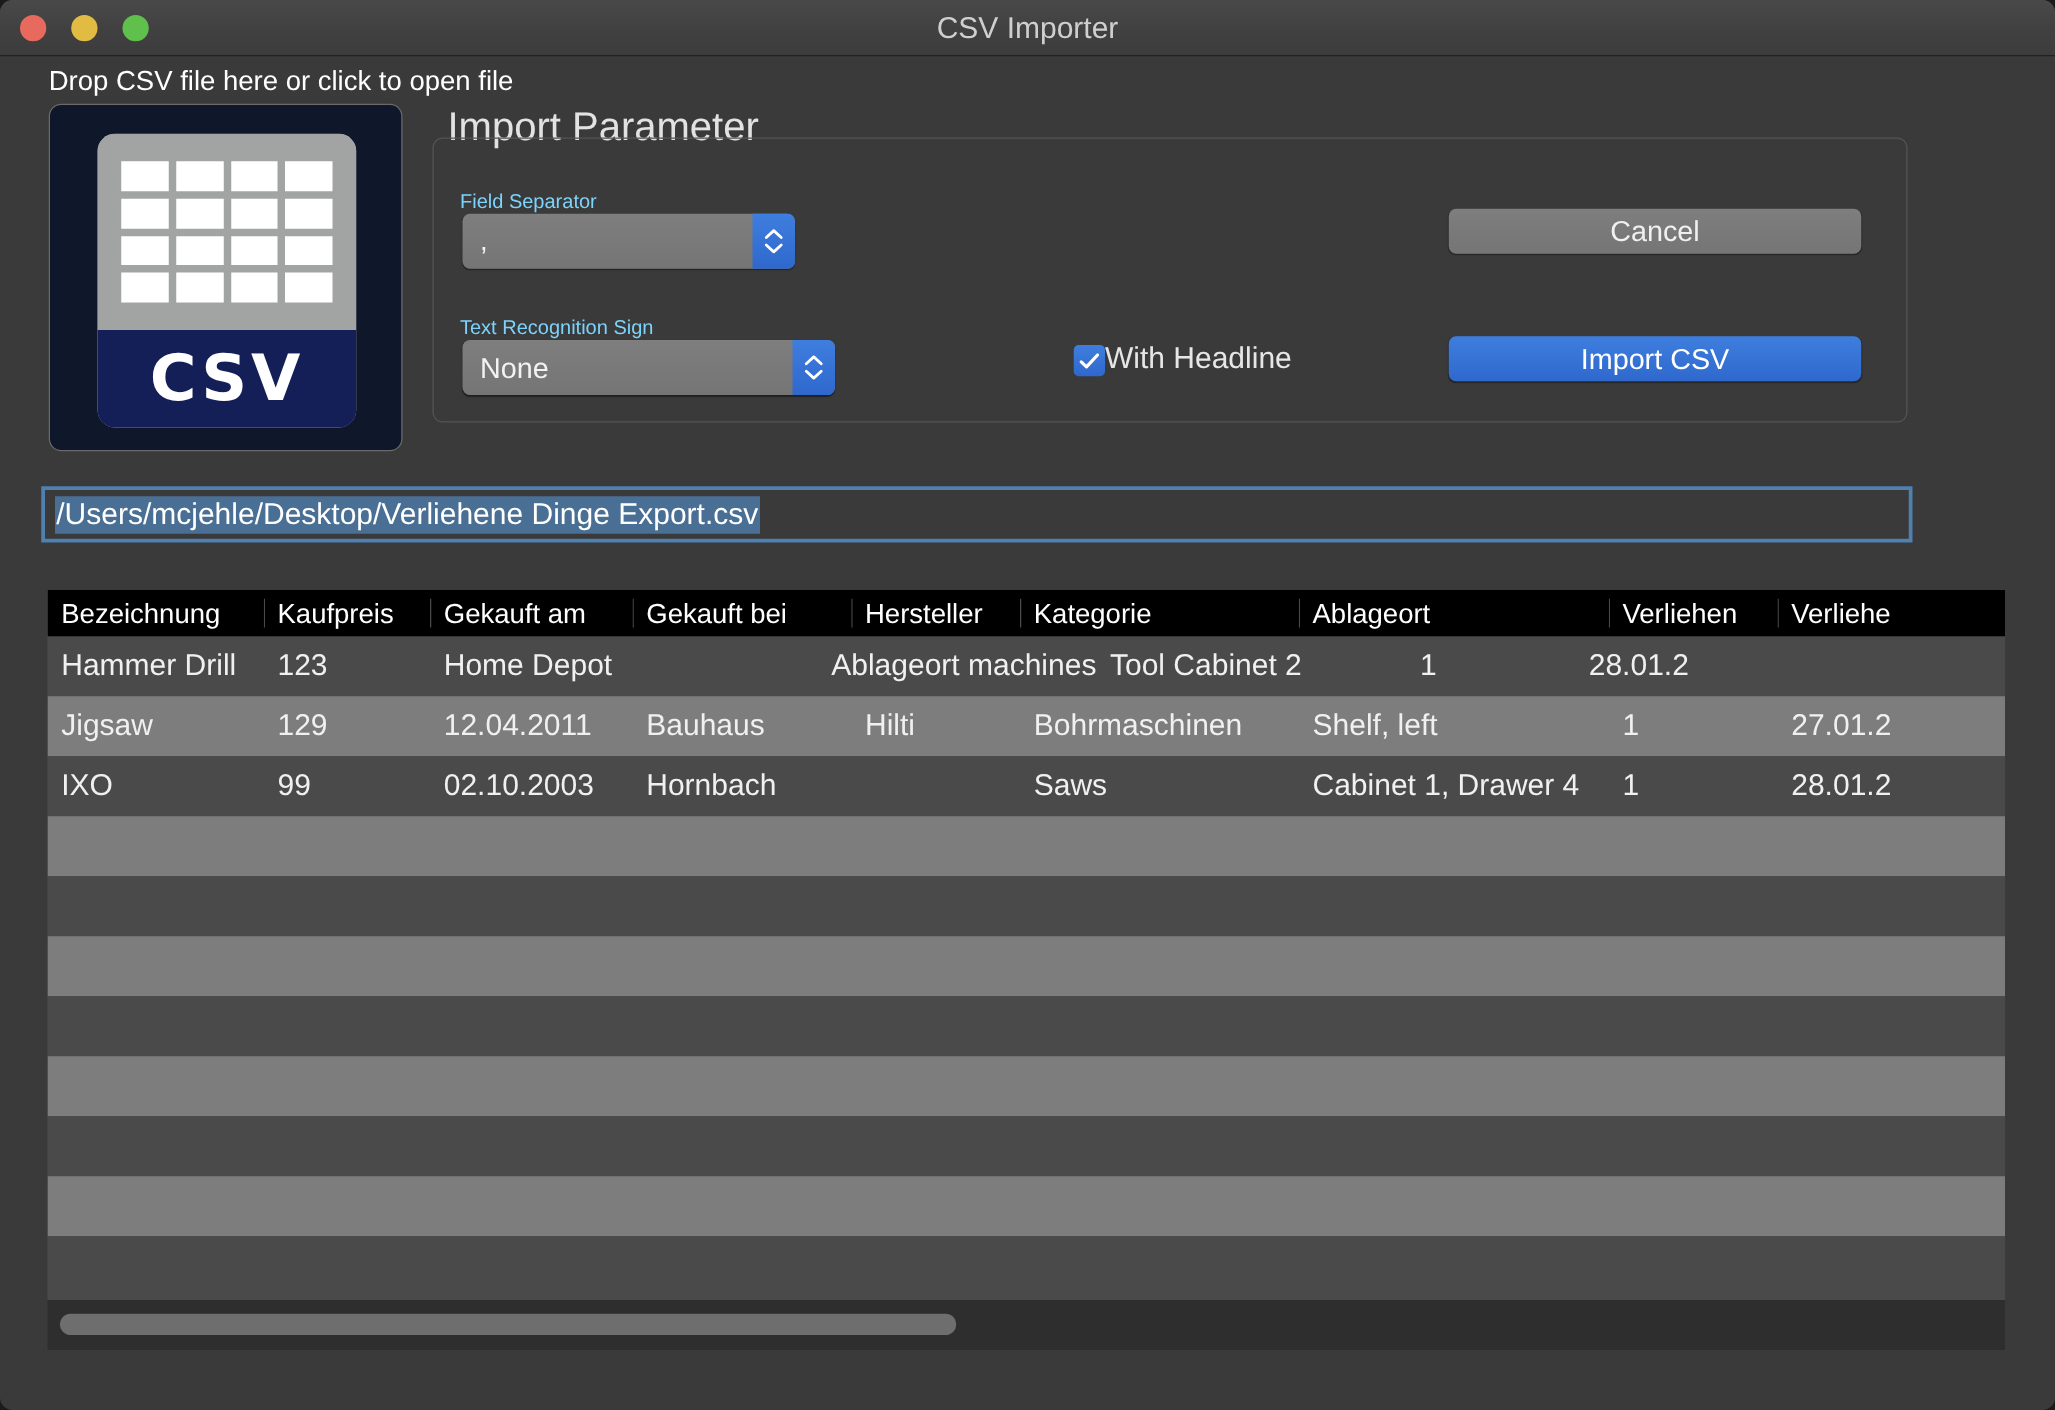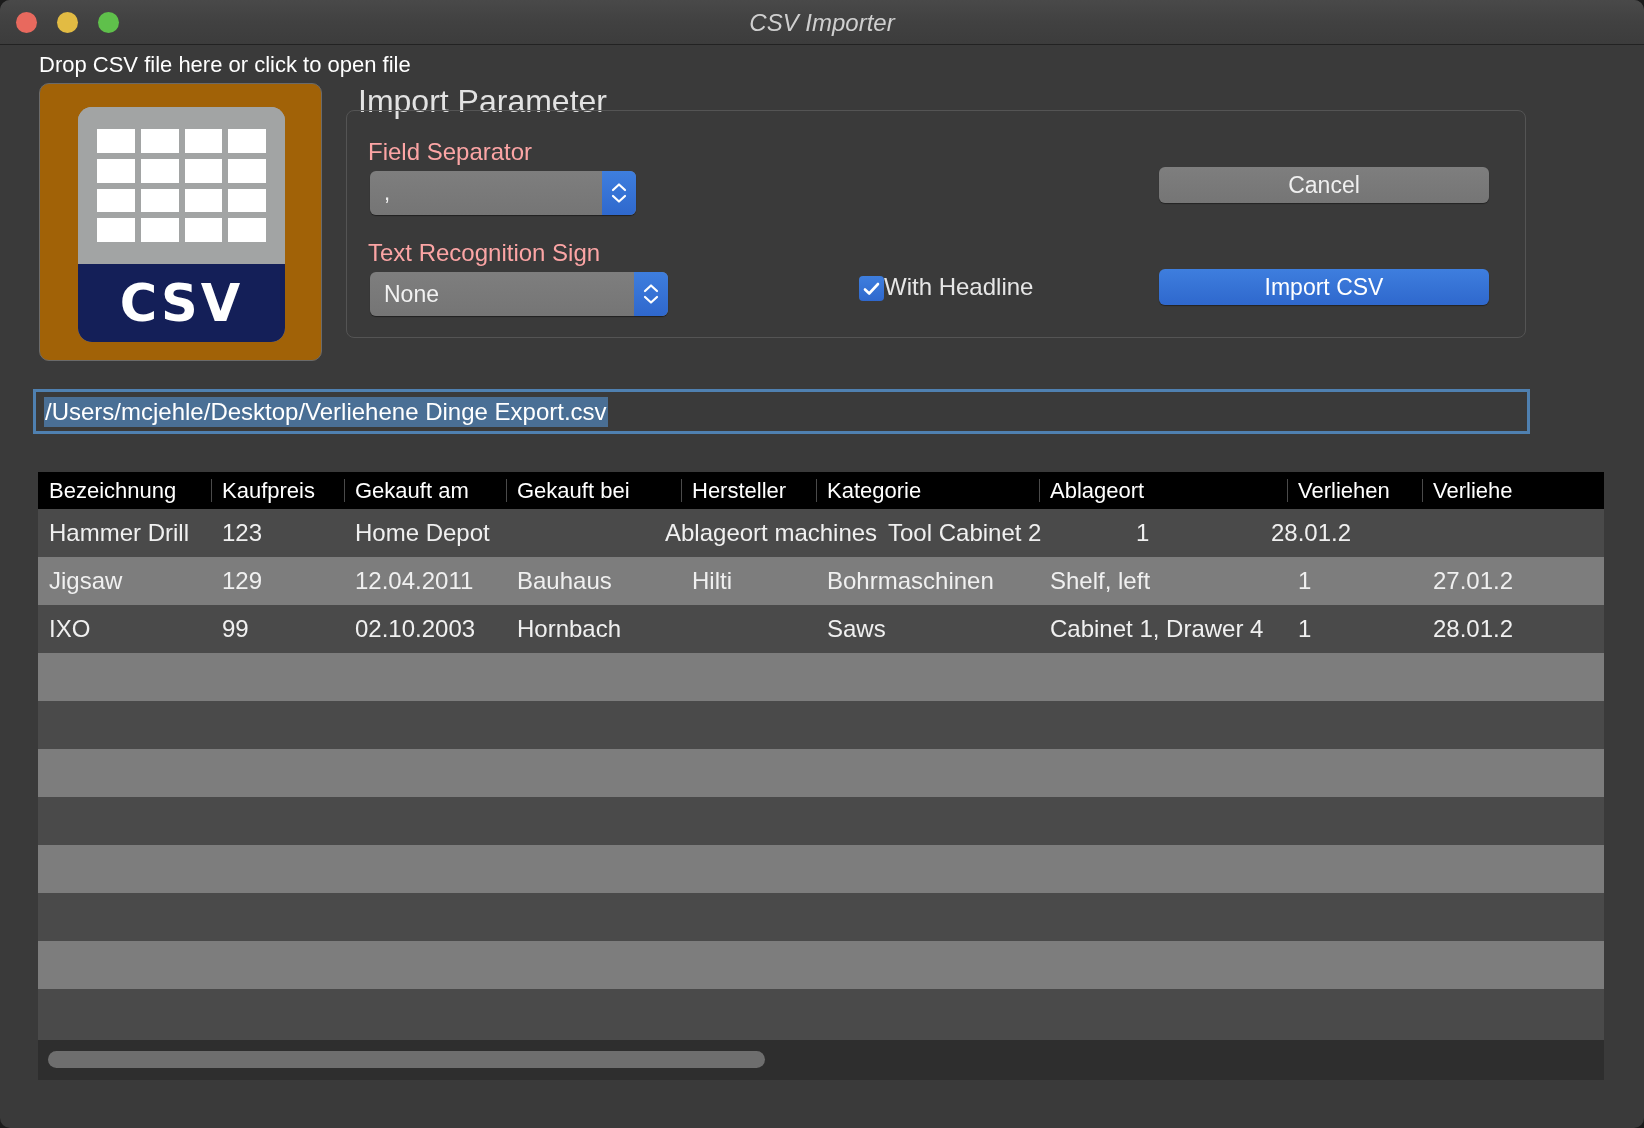--- a/index.html
+++ b/index.html
@@ -28,36 +28,36 @@
     position:absolute; left:16px; top:12px;
     display:flex; gap:20px; align-items:center;
   }
   .light { width:21px; height:21px; border-radius:50%; display:block; }
   .light.close   { background:#e8695e; }
   .light.min     { background:#e2bb43; }
   .light.max     { background:#5fc04b; }
   #title-text {
     position:absolute; left:0; top:0; width:1644px; height:45px;
     line-height:45px; text-align:center;
-    color:#cfcfcf; font-size:24px;font-style:italic;
+    color:#cfcfcf; font-size:24px;
   }
 
   
   #drop-label {
     position:absolute; left:39px; top:52px;
     color:#ffffff; font-size:22px;
   }
 
   
   #dropzone {
     position:absolute; left:39px; top:83px;
     width:283px; height:278px;
     border:1px solid #6a6a6a;
     border-radius:10px;
-    background:#a16207;
+    background:#0f172a;
   }
   #csv-icon {
     position:absolute; left:38px; top:23px;
     width:207px; height:235px;
     border-radius:14px;
     overflow:hidden;
     background:#a2a4a4;
   }
   #csv-icon-grid {
     position:absolute; left:0; top:0; width:207px; height:157px;
@@ -85,21 +85,21 @@
   }
   #param-box {
     position:absolute; left:346px; top:110px;
     width:1180px; height:228px;
     border:1px solid #545454;
     border-radius:8px;
   }
 
   .field-label {
     position:absolute;
-    color:#fca5a5; font-size:24px;
+    color:#7dd3fc; font-size:16px;margin-top:15px;
   }
   #label-sep  { left:368px; top:138px; }
   #label-trs  { left:368px; top:239px; }
 
   .popup {
     position:absolute;
     height:36px;
     background:linear-gradient(to bottom,#7e7e7e,#757575);
     border-radius:6px;
     box-shadow:0 1px 1px rgba(0,0,0,.45);

